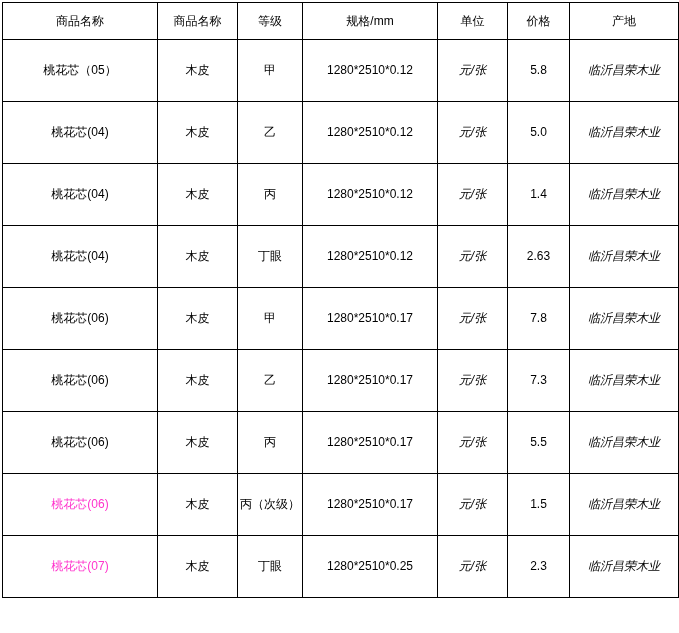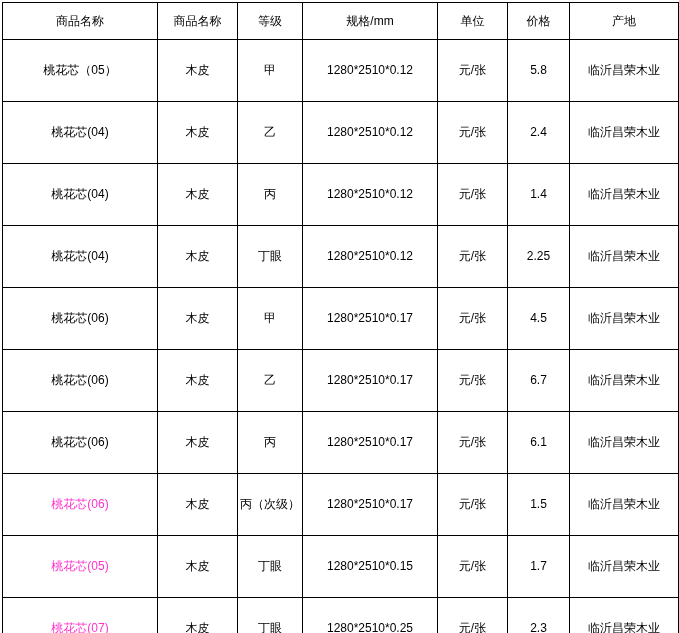--- a/index.html
+++ b/index.html
@@ -57,28 +57,29 @@
     font-weight: bold;
     font-size: 13px;
   }
   .name-cell.magenta {
     color: #ff33cc;
   }
   .spec-cell {
     font-size: 11px;
     letter-spacing: 0px;
   }
-  .unit-cell { font-size: 12px; }
+  .unit-cell { font-size: 12px; font-style: italic; }
   .price-cell { font-size: 12.5px; }
   .origin-cell {
     font-size: 12px;
     line-height: 1.5;
     padding-left: 6px;
     padding-right: 6px;
     text-align: center;
+    font-style: italic;
   }
   .grade-cell { font-size: 12.5px; }
   .grade-cell.two-line { line-height: 1.4; }
 </style>
 </head>
 <body>
 
 <div class="table-wrap">
   <table class="price-table">
     <colgroup>
@@ -112,93 +113,84 @@
         <td class="price-cell">5.8</td>
         <td class="origin-cell">临沂昌荣木业</td>
       </tr>
 
       <tr>
         <td class="name-cell">桃花芯(04)</td>
         <td>木皮</td>
         <td class="grade-cell">乙</td>
         <td class="spec-cell">1280*2510*0.12</td>
         <td class="unit-cell">元/张</td>
-        <td class="price-cell">2.4</td>
+        <td class="price-cell">5.0</td>
         <td class="origin-cell">临沂昌荣木业</td>
       </tr>
 
       <tr>
         <td class="name-cell">桃花芯(04)</td>
         <td>木皮</td>
         <td class="grade-cell">丙</td>
         <td class="spec-cell">1280*2510*0.12</td>
         <td class="unit-cell">元/张</td>
         <td class="price-cell">1.4</td>
         <td class="origin-cell">临沂昌荣木业</td>
       </tr>
 
       <tr>
         <td class="name-cell">桃花芯(04)</td>
         <td>木皮</td>
         <td class="grade-cell">丁眼</td>
         <td class="spec-cell">1280*2510*0.12</td>
         <td class="unit-cell">元/张</td>
-        <td class="price-cell">2.25</td>
+        <td class="price-cell">2.63</td>
         <td class="origin-cell">临沂昌荣木业</td>
       </tr>
 
       <tr>
         <td class="name-cell">桃花芯(06)</td>
         <td>木皮</td>
         <td class="grade-cell">甲</td>
         <td class="spec-cell">1280*2510*0.17</td>
         <td class="unit-cell">元/张</td>
-        <td class="price-cell">4.5</td>
+        <td class="price-cell">7.8</td>
         <td class="origin-cell">临沂昌荣木业</td>
       </tr>
 
       <tr>
         <td class="name-cell">桃花芯(06)</td>
         <td>木皮</td>
         <td class="grade-cell">乙</td>
         <td class="spec-cell">1280*2510*0.17</td>
         <td class="unit-cell">元/张</td>
-        <td class="price-cell">6.7</td>
+        <td class="price-cell">7.3</td>
         <td class="origin-cell">临沂昌荣木业</td>
       </tr>
 
       <tr>
         <td class="name-cell">桃花芯(06)</td>
         <td>木皮</td>
         <td class="grade-cell">丙</td>
         <td class="spec-cell">1280*2510*0.17</td>
         <td class="unit-cell">元/张</td>
-        <td class="price-cell">6.1</td>
+        <td class="price-cell">5.5</td>
         <td class="origin-cell">临沂昌荣木业</td>
       </tr>
 
       <tr>
         <td class="name-cell magenta">桃花芯(06)</td>
         <td>木皮</td>
         <td class="grade-cell two-line">丙（次级）</td>
         <td class="spec-cell">1280*2510*0.17</td>
         <td class="unit-cell">元/张</td>
         <td class="price-cell">1.5</td>
         <td class="origin-cell">临沂昌荣木业</td>
       </tr>
 
-      <tr>
-        <td class="name-cell magenta">桃花芯(05)</td>
-        <td>木皮</td>
-        <td class="grade-cell">丁眼</td>
-        <td class="spec-cell">1280*2510*0.15</td>
-        <td class="unit-cell">元/张</td>
-        <td class="price-cell">1.7</td>
-        <td class="origin-cell">临沂昌荣木业</td>
-      </tr>
 
       <tr>
         <td class="name-cell magenta">桃花芯(07)</td>
         <td>木皮</td>
         <td class="grade-cell">丁眼</td>
         <td class="spec-cell">1280*2510*0.25</td>
         <td class="unit-cell">元/张</td>
         <td class="price-cell">2.3</td>
         <td class="origin-cell">临沂昌荣木业</td>
       </tr>

